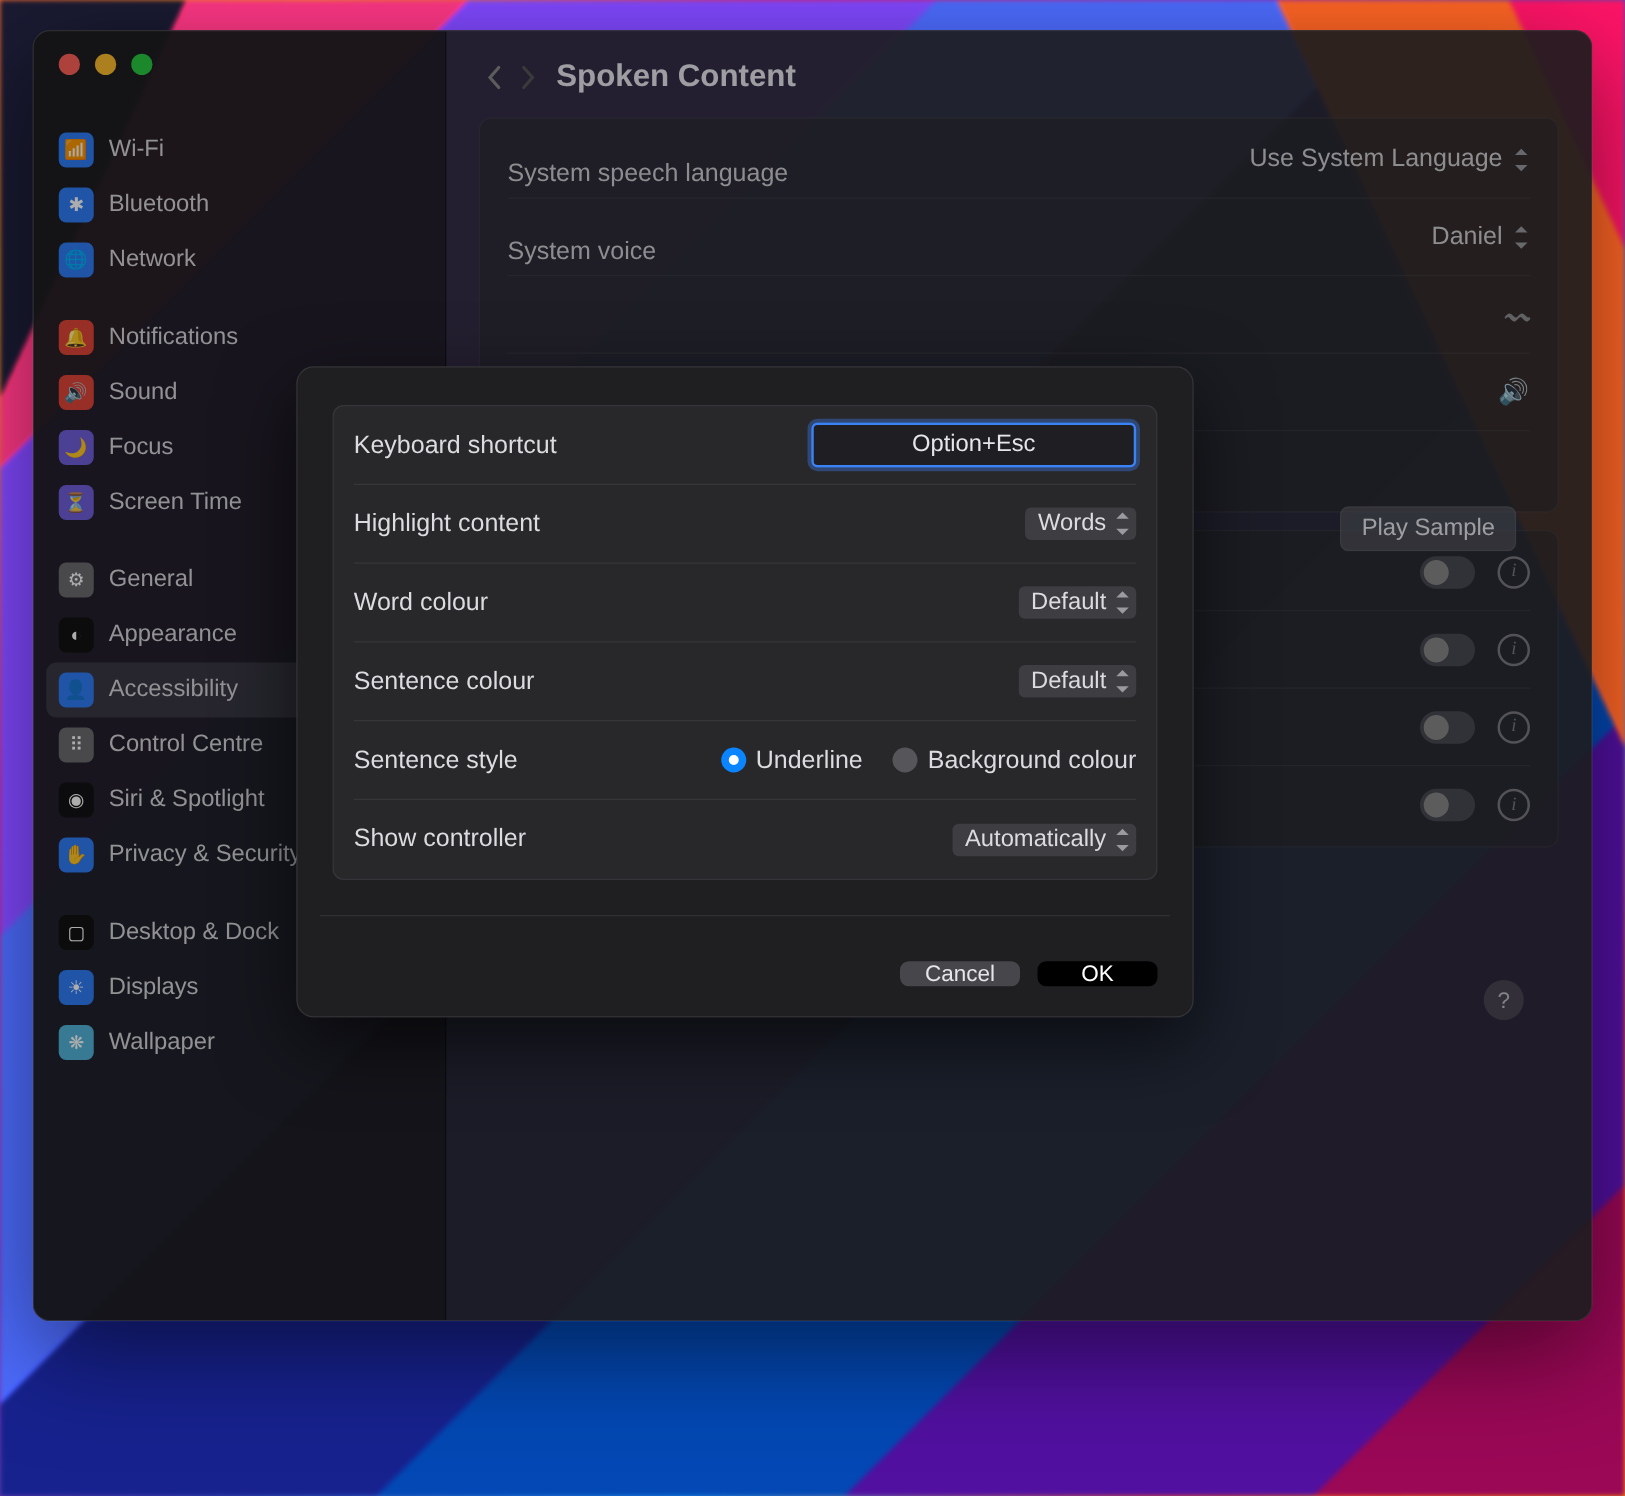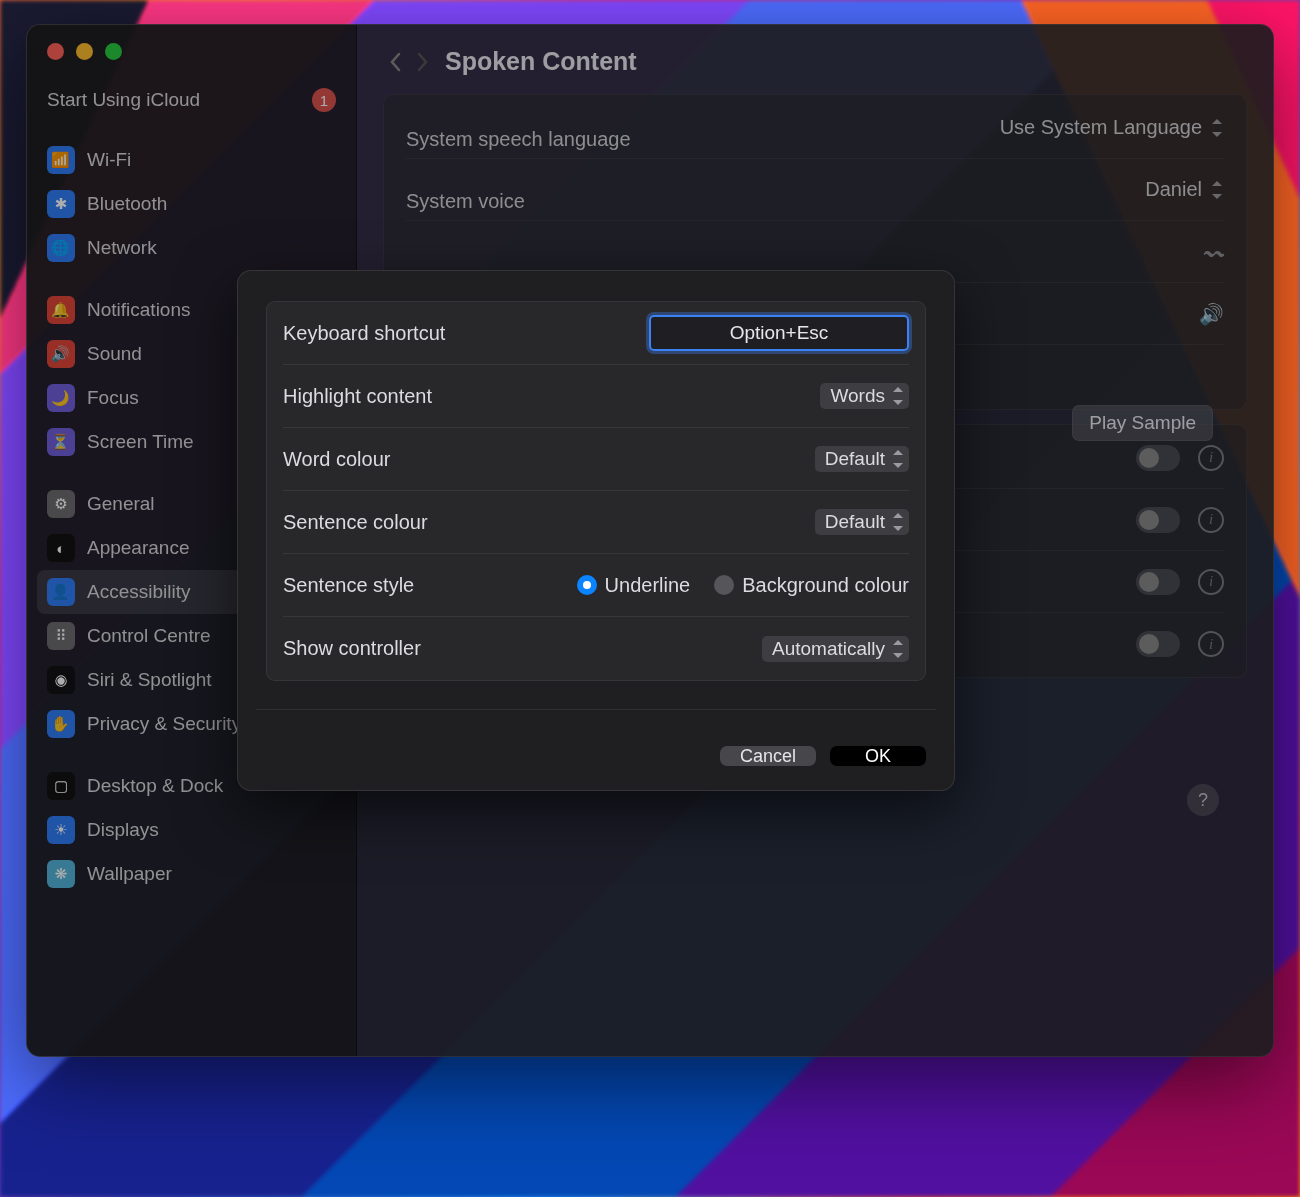--- a/index.html
+++ b/index.html
@@ -134,21 +134,21 @@
   .help-q {
     position:absolute; right:54px; bottom:240px;
     width:32px;height:32px;border-radius:50%;
     background: rgba(100,100,108,0.5); color:#c0c0c6;
     display:flex;align-items:center;justify-content:center;font-size:18px;
   }
 
   
   .sheet {
     position: absolute;
-    left: 210px; top: 245px;
+    left: 210px; top: 268px;
     width: 718px;
     background: #1f1f22;
     border-radius: 14px;
     border: 1px solid rgba(255,255,255,0.1);
     box-shadow: 0 20px 60px rgba(0,0,0,0.6);
     padding: 30px 28px 24px;
     color: #e6e6ea;
   }
   .sheet-panel {
     background: rgba(50,50,55,0.45);
@@ -220,24 +220,20 @@
 <div class="window">
 
   <div class="sidebar dimmed">
     <div class="traffic">
       <div class="tl r"></div>
       <div class="tl y"></div>
       <div class="tl g"></div>
     </div>
 
     <div class="side-list">
-      <div class="side-item">
-        <span>Start Using iCloud</span>
-        <span class="badge">1</span>
-      </div>
       <div class="side-spacer"></div>
       <div id="side-groups">
           <div class="side-item">
             <div class="side-icon" style="background: rgb(47, 123, 246);">📶</div>
             <span>Wi-Fi</span>
           </div>
           <div class="side-item">
             <div class="side-icon" style="background: rgb(47, 123, 246);">✱</div>
             <span>Bluetooth</span>
           </div>

